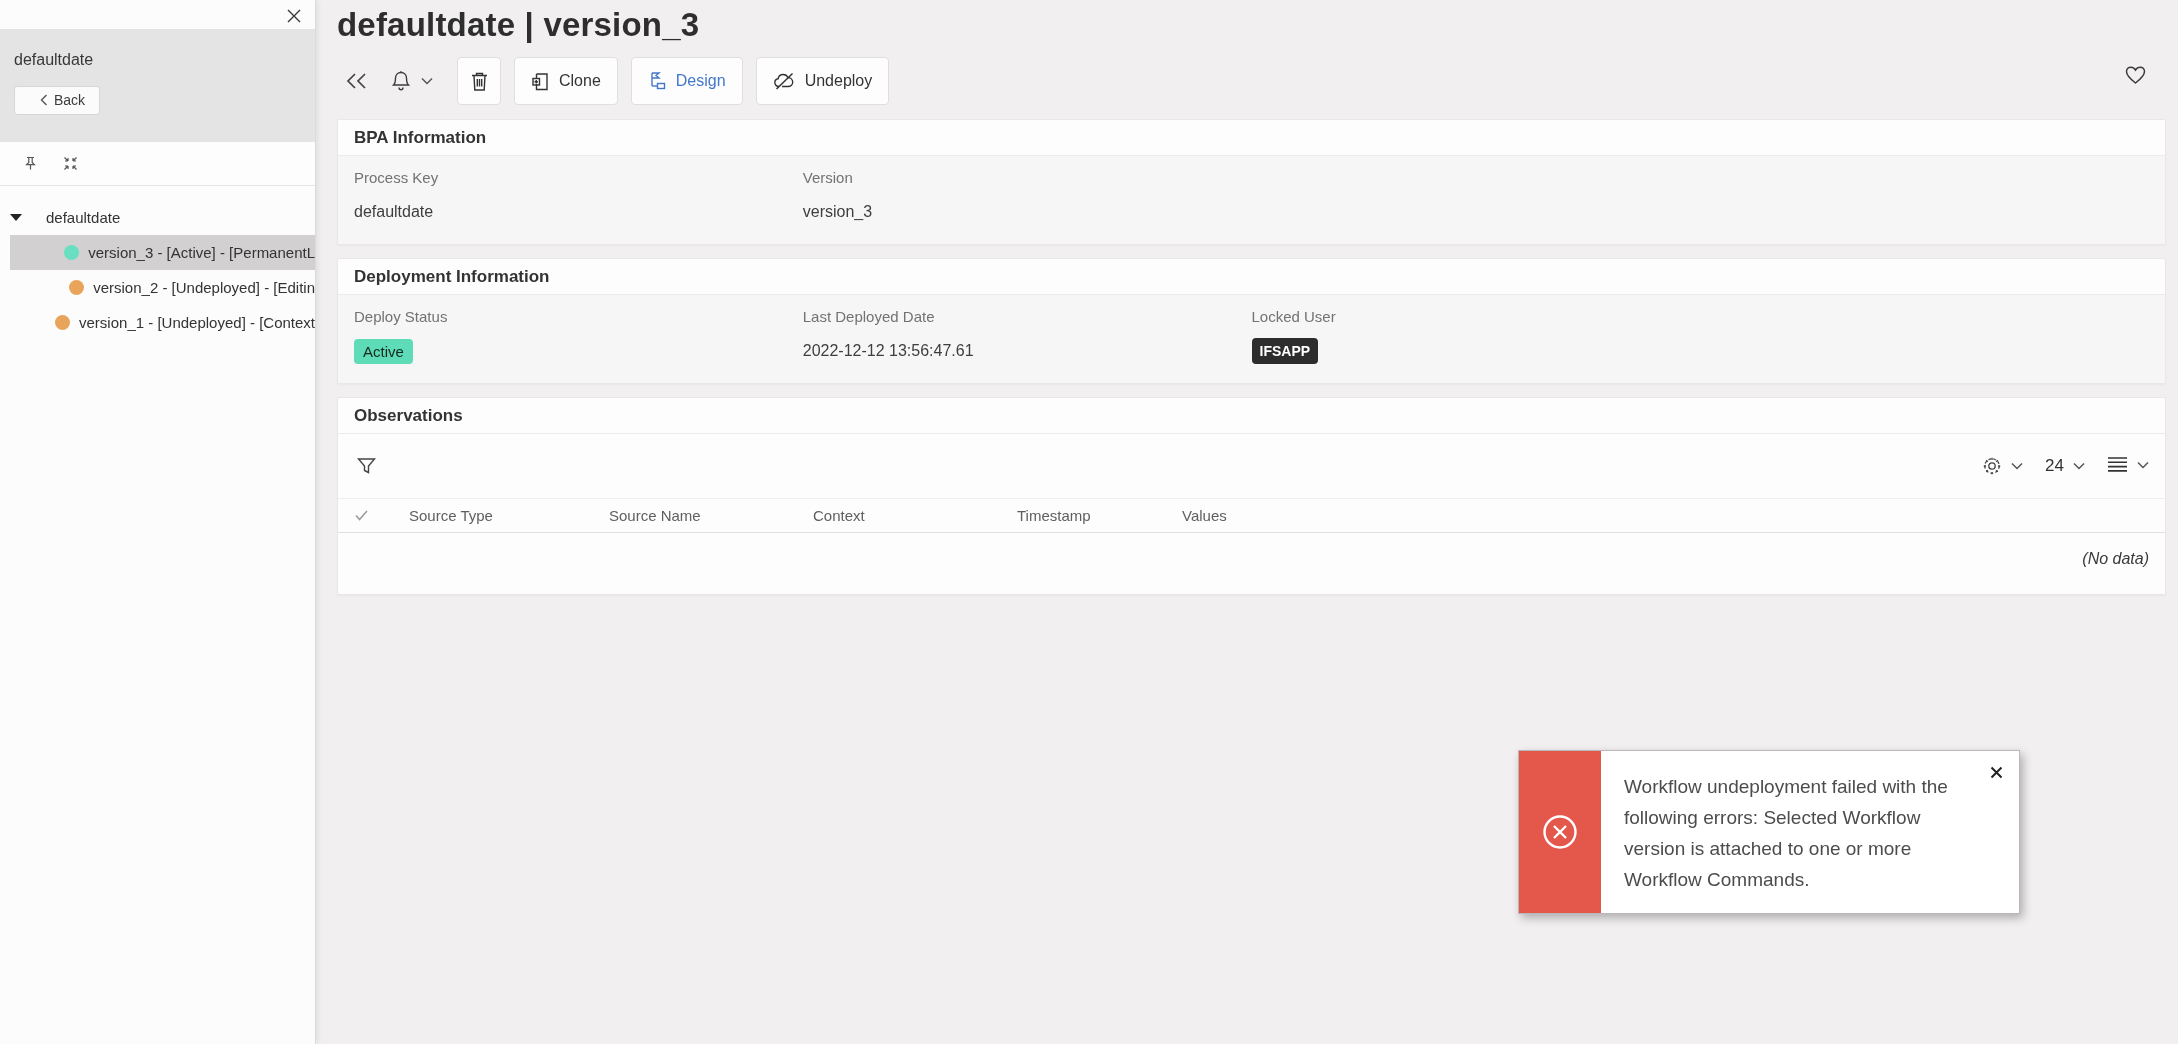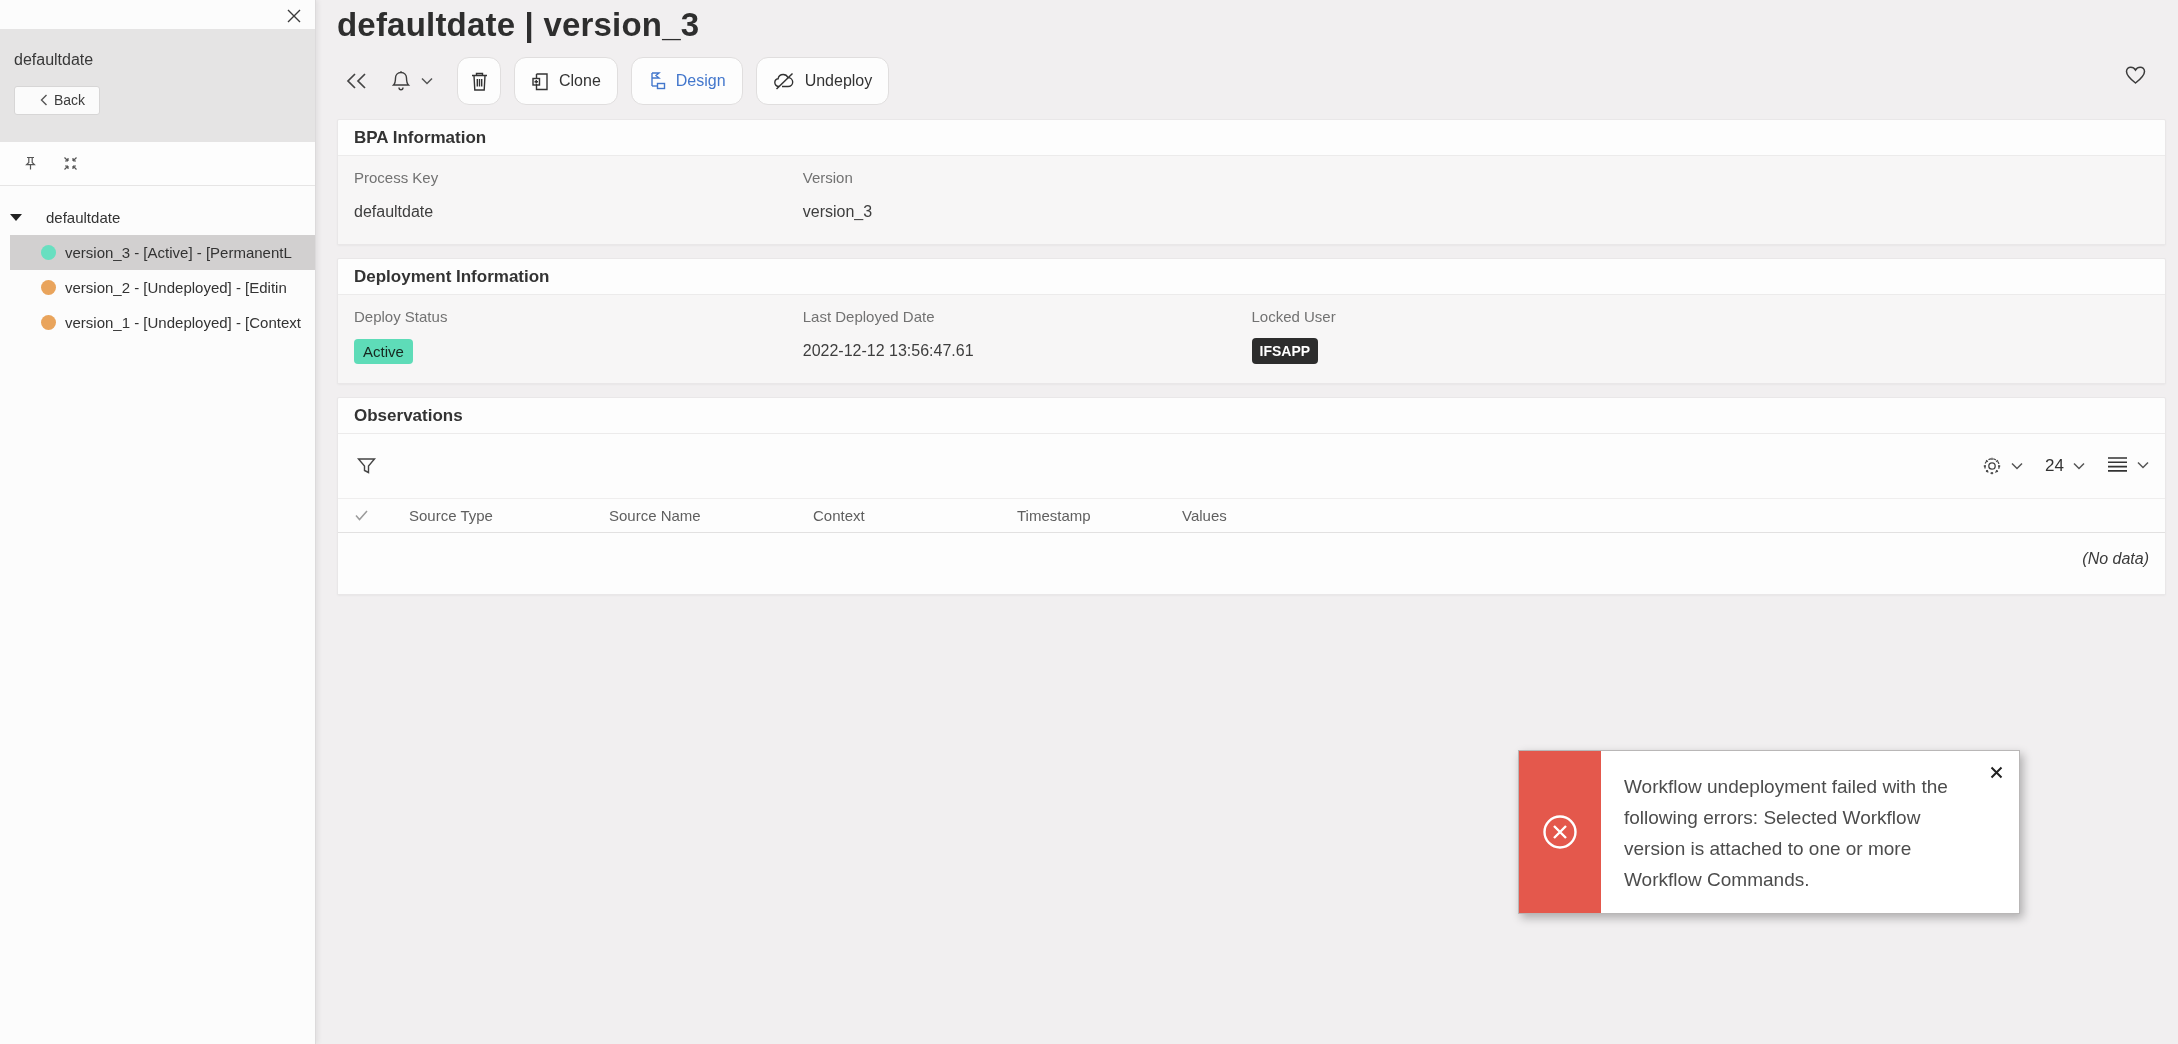--- a/index.html
+++ b/index.html
@@ -48,21 +48,21 @@
     height: 35px; display: flex; align-items: center; cursor: pointer;
   }
   .tree-caret {
     width: 0; height: 0; margin-left: 10px;
     border-left: 6px solid transparent; border-right: 6px solid transparent;
     border-top: 7px solid #222;
   }
   .tree-root-label { margin-left: 24px; font-size: 15px; color: #333; }
   .tree-item {
     height: 35px; margin-left: 10px; display: flex; align-items: center;
-    white-space: nowrap; overflow: hidden; cursor: pointer;
+    white-space: nowrap; overflow: hidden; cursor: pointer; justify-content: flex-end;
   }
   .tree-item.selected { background: var(--selected_row); }
   .tree-dot {
     width: 15px; height: 15px; border-radius: 50%; margin-left: 31px; flex: 0 0 15px;
   }
   .tree-dot.active { background: var(--dot_active); }
   .tree-dot.inactive { background: var(--dot_inactive); }
   .tree-item-label { margin-left: 9px; font-size: 15px; color: #333; }
 
   
@@ -79,21 +79,21 @@
   .toolbar {
     margin-top: 13px; height: 48px; display: flex; align-items: center;
   }
   .tb-icon-btn {
     height: 48px; display: flex; align-items: center; justify-content: center;
     cursor: pointer; color: #3d3d3d;
   }
   .tb-collapse { width: 36px; margin-left: 2px; font-size: 25px; color: #444; }
   .tb-bell-group { display: flex; align-items: center; margin-left: 16px; gap: 10px; }
   .btn {
-    height: 48px; background: #fdfdfd; border: 1px solid #e0dede; border-radius: 12px;
+    height: 48px; background: #fdfdfd; border: 1px solid #e0dede; border-radius: 4px;
     display: flex; align-items: center; justify-content: center; gap: 9px;
     font-size: 16px; color: #333; cursor: pointer; padding: 0 16px;
   }
   .btn.icon-only { width: 44px; padding: 0; }
   .btn + .btn { margin-left: 13px; }
   .btn.first-of-group { margin-left: 24px; }
   .btn.design-btn { color: var(--accent_blue); }
 
   
   .panel {

